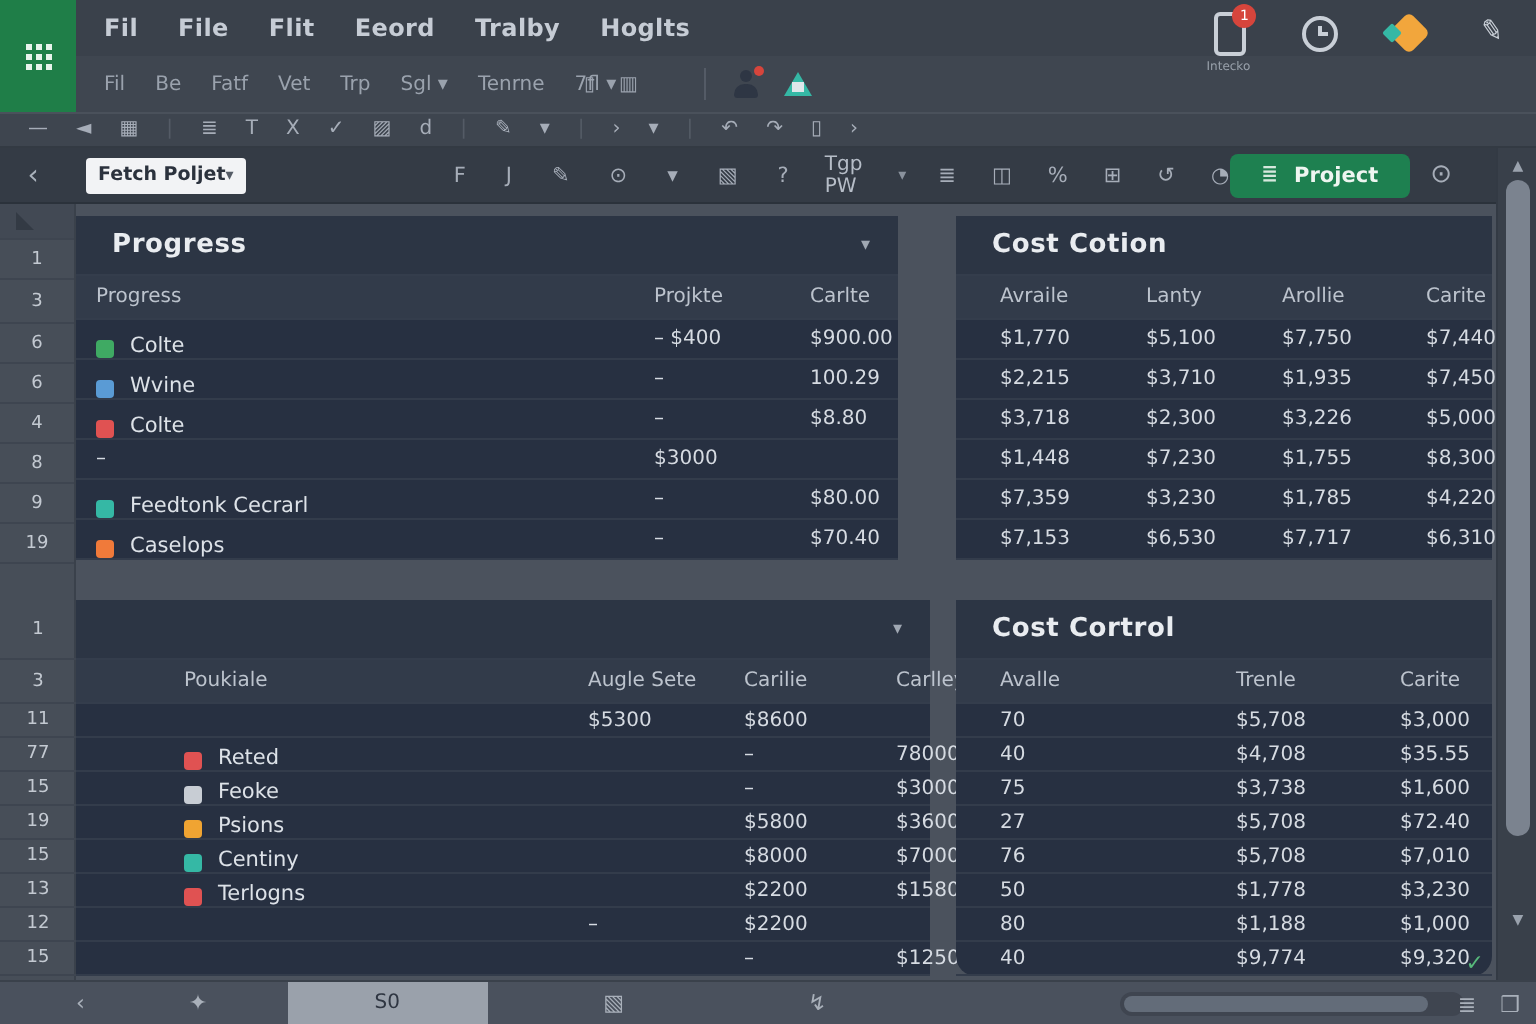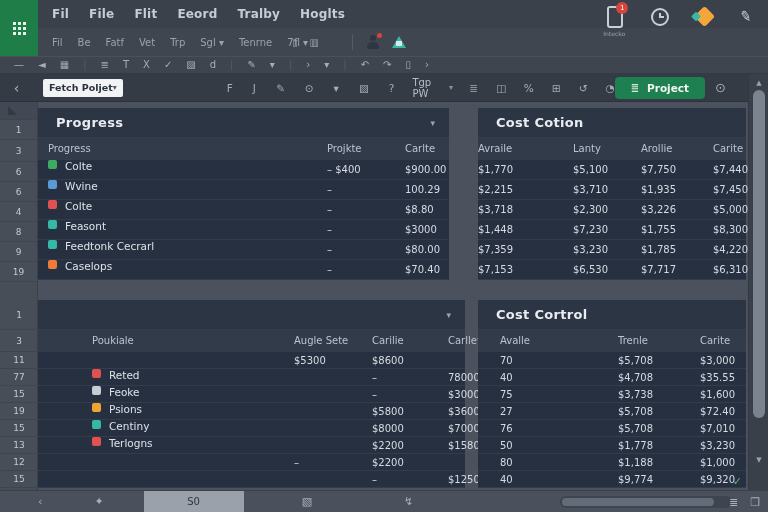--- a/index.html
+++ b/index.html
@@ -65,48 +65,48 @@
   .gutter-top .gcell:nth-child(2){height:22px;}
   .gutter-bot{position:absolute;left:0;top:198px;width:38px;}
   .gutter-bot .gcell{height:17px;}
   .gutter-bot .gcell:nth-child(1){height:30px;}
   .gutter-bot .gcell:nth-child(2){height:22px;}
 
   .panel{position:absolute;background:#273041;}
   .p-tl{left:38px;top:6px;width:411px;}
   .p-tr{left:478px;top:6px;width:268px;}
   .p-bl{left:38px;top:198px;width:427px;}
-  .p-br{left:478px;top:198px;width:268px;}
+  .p-br{left:478px;top:198px;width:268px;border-radius:10px;}
   .ptitle{height:30px;background:#2c3544;display:flex;align-items:center;justify-content:space-between;padding:0 14px 0 18px;border-bottom:1px solid #343d4c;}
   .ptitle .tt{font-size:13px;font-weight:700;color:#e9ecf0;letter-spacing:.3px;}
   .ptitle .chev{font-size:9px;color:#9fa7b2;}
   .phead{height:22px;background:#323b4a;border-bottom:1px solid #343d4c;}
   .hc{font-size:10px;color:#bcc3cd;display:flex;align-items:center;}
   .prow{height:20px;border-bottom:1px solid #333c4b;}
   .p-bl .prow,.p-br .prow{height:17px;}
   .cols-tl{display:grid;grid-template-columns:284px 70px 73px;}
   .cols-tr{display:grid;grid-template-columns:90px 65px 65px 48px;}
   .cols-bl{display:grid;grid-template-columns:207px 73px 74px 73px;padding-left:44px;}
   .cols-br{display:grid;grid-template-columns:122px 80px 66px;}
   .cols-tl > :nth-child(1){padding-left:10px;}
   .cols-tl > :nth-child(2){padding-left:5px;}
   .cols-tl > :nth-child(3){padding-left:13px;}
-  .cols-tr > :nth-child(1){}
+  .cols-tr > :nth-child(1){padding-left:22px;}
   .cols-tr > :nth-child(2){padding-left:5px;}
   .cols-tr > :nth-child(3){padding-left:8px;}
   .cols-tr > :nth-child(4){padding-left:15px;}
   .cols-bl > :nth-child(1){padding-left:10px;}
   .cols-bl > :nth-child(2){padding-left:5px;}
   .cols-bl > :nth-child(3){padding-left:10px;}
   .cols-bl > :nth-child(4){padding-left:12px;}
   .cols-br > :nth-child(1){padding-left:22px;}
   .cols-br > :nth-child(2){padding-left:18px;}
   .cols-br > :nth-child(3){padding-left:20px;}
   .cell{font-size:10px;color:#d6dbe2;display:flex;align-items:center;white-space:nowrap;}
-  .cl{display:flex;align-items:flex-start;gap:8px;overflow:hidden;}
+  .cl{display:flex;align-items:flex-end;gap:8px;overflow:hidden;}
   .sw{width:9px;height:9px;border-radius:2px;flex:0 0 9px;}
   .rl{font-size:10.5px;color:#dde2e8;white-space:nowrap;}
   .okcheck{position:absolute;right:26px;bottom:2px;font-size:11px;color:#57b87b;}
 
   
   .vscroll{position:absolute;right:0;top:74px;width:20px;height:416px;background:#39404a;border-left:1px solid #333a44;z-index:8;}
   .vs-up,.vs-dn{position:absolute;left:0;width:20px;text-align:center;font-size:7px;color:#9aa2ad;}
   .vs-up{top:5px;}
   .vs-dn{bottom:26px;}
   .vs-thumb{position:absolute;left:4px;top:16px;width:12px;height:328px;background:#7b838f;border-radius:6px;}
@@ -288,24 +288,20 @@
           </div>
           <div class="prow cols-tl">
             <div class="cl">
               <span class="sw" style="background: rgb(224, 82, 82);"></span>
               <span class="rl">Colte</span>
             </div>
             <div class="cell">–</div>
             <div class="cell">$8.80</div>
           </div>
           <div class="prow cols-tl">
-            <div class="cl">
-              <span class="sw" style="background: rgb(53, 184, 165);"></span>
-              <span class="rl">Feasont</span>
-            </div>
             <div class="cell">–</div>
             <div class="cell">$3000</div>
           </div>
           <div class="prow cols-tl">
             <div class="cl">
               <span class="sw" style="background: rgb(53, 184, 165);"></span>
               <span class="rl">Feedtonk Cecrarl</span>
             </div>
             <div class="cell">–</div>
             <div class="cell">$80.00</div>

